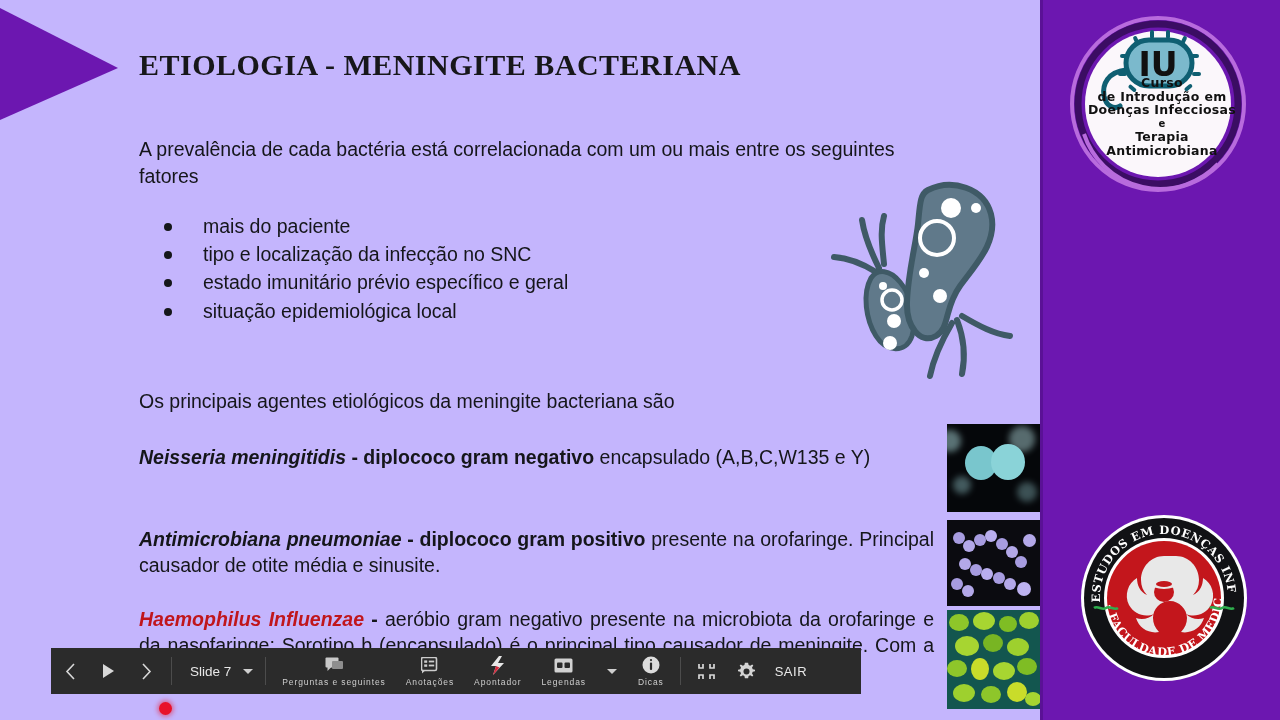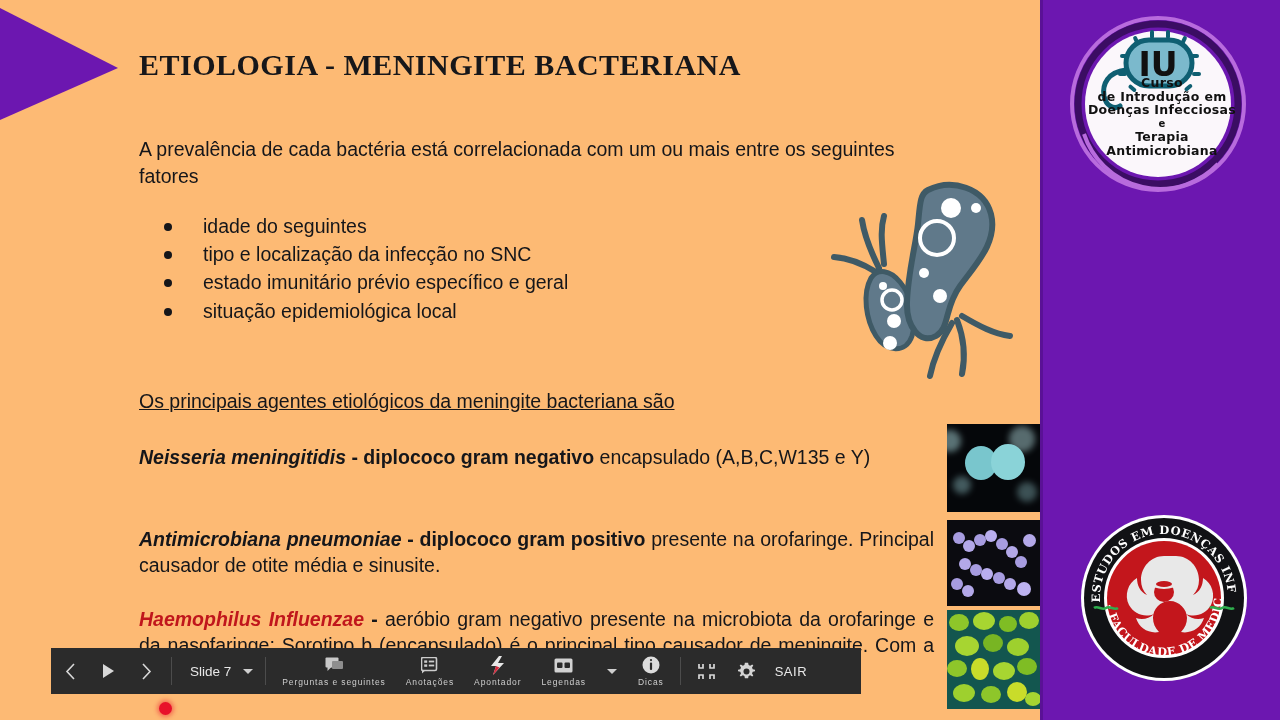--- a/index.html
+++ b/index.html
@@ -5,21 +5,21 @@
   html, body {
     margin: 0; padding: 0;
     width: 1280px; height: 720px;
     overflow: hidden;
     background: #ffffff;
     font-family: "Liberation Sans", sans-serif;
   }
   #stage {
     position: relative;
     width: 1280px; height: 720px;
-    background: #fdba74;
+    background: #c4b5fd;
     overflow: hidden;
   }
 
   
   .corner-arrow {
     position: absolute;
     left: 0; top: 0;
     width: 118px; height: 128px;
   }
 
@@ -76,21 +76,21 @@
   }
   .bullets li::before {
     content: "";
     position: absolute;
     left: 25px; top: 11px;
     width: 8px; height: 8px;
     border-radius: 50%;
     background: #15161a;
   }
 
-  .lead2 { left: 139px; top: 388px; width: 800px; text-decoration: underline; }
+  .lead2 { left: 139px; top: 388px; width: 800px; }
 
   .para {
     position: absolute;
     left: 139px;
     width: 795px;
     font-size: 19.5px;
     line-height: 26px;
     color: #15161a;
     text-align: justify;
   }
@@ -242,21 +242,21 @@
   </svg>
 
   <div class="right-band"></div>
   <div class="band-edge"></div>
 
   <div class="slide-title">ETIOLOGIA - MENINGITE BACTERIANA</div>
 
   <div class="body-text intro">A prevalência de cada bactéria está correlacionada com um ou mais entre os seguintes fatores</div>
 
   <ul class="bullets">
-    <li>idade do seguintes</li>
+    <li>mais do paciente</li>
     <li>tipo e localização da infecção no SNC</li>
     <li>estado imunitário prévio específico e geral</li>
     <li>situação epidemiológica local</li>
   </ul>
 
   <div class="body-text lead2">Os principais agentes etiológicos da meningite bacteriana são</div>
 
   <div class="para p1">
     <span class="sp-name" style="color: rgb(21, 22, 26);">Neisseria meningitidis</span><b> - </b><b>diplococo gram negativo</b><span> encapsulado (A,B,C,W135 e Y)</span>
   </div>

